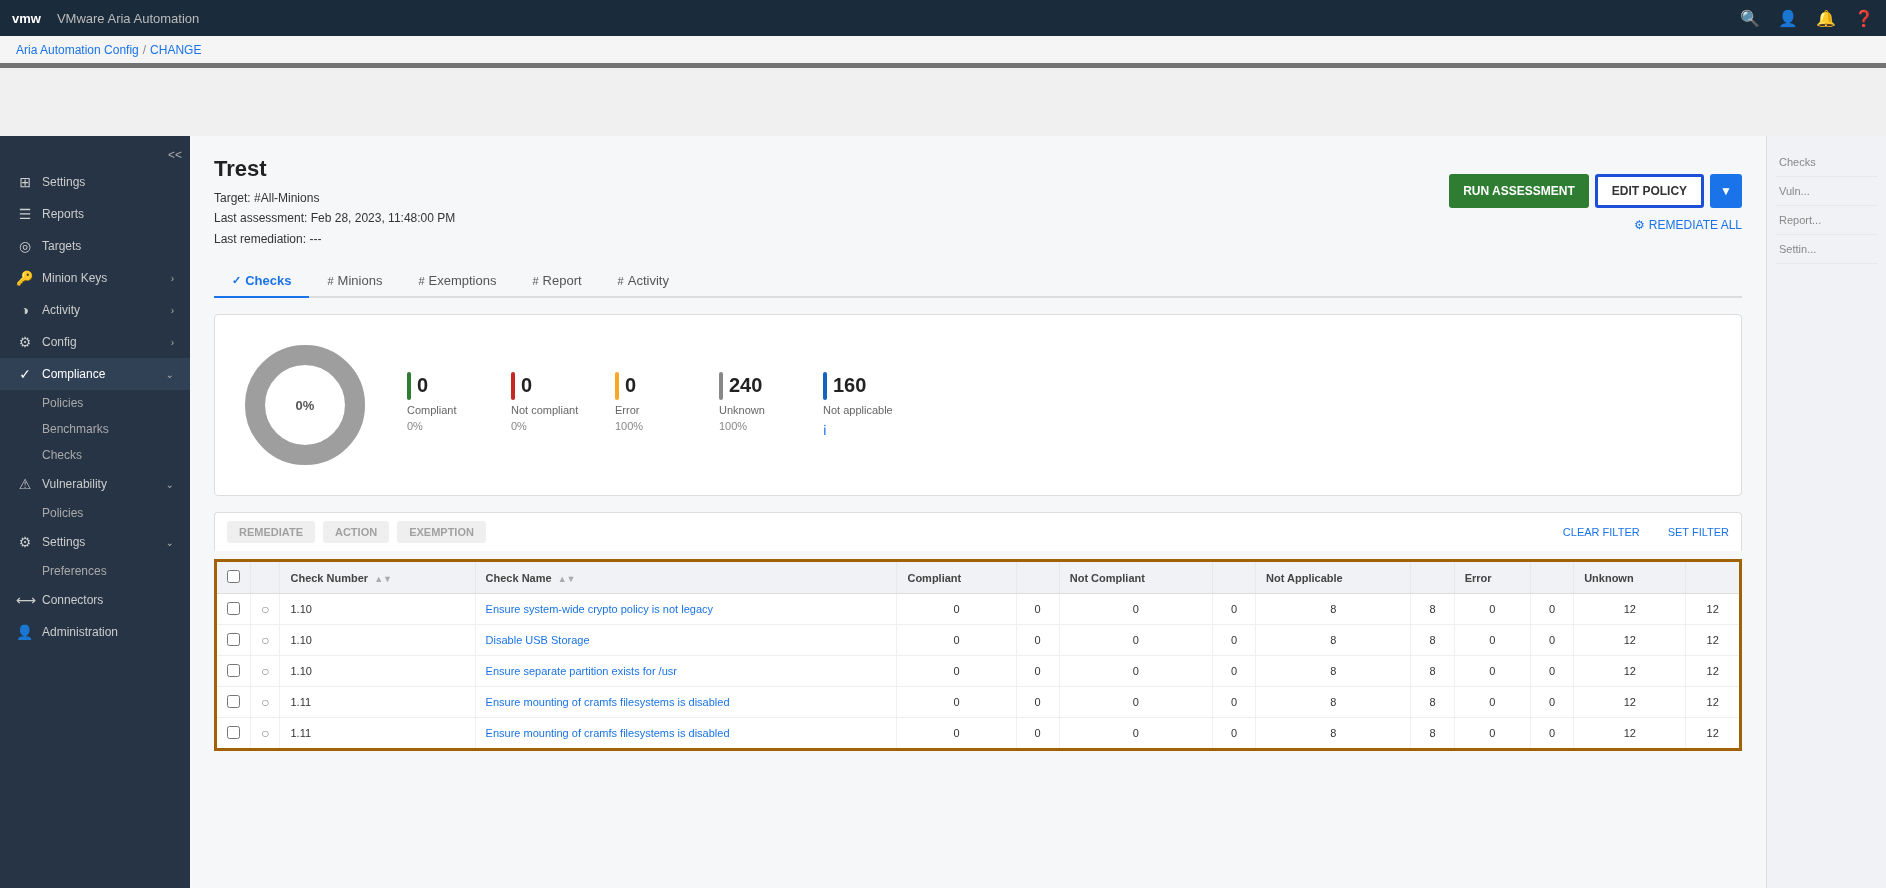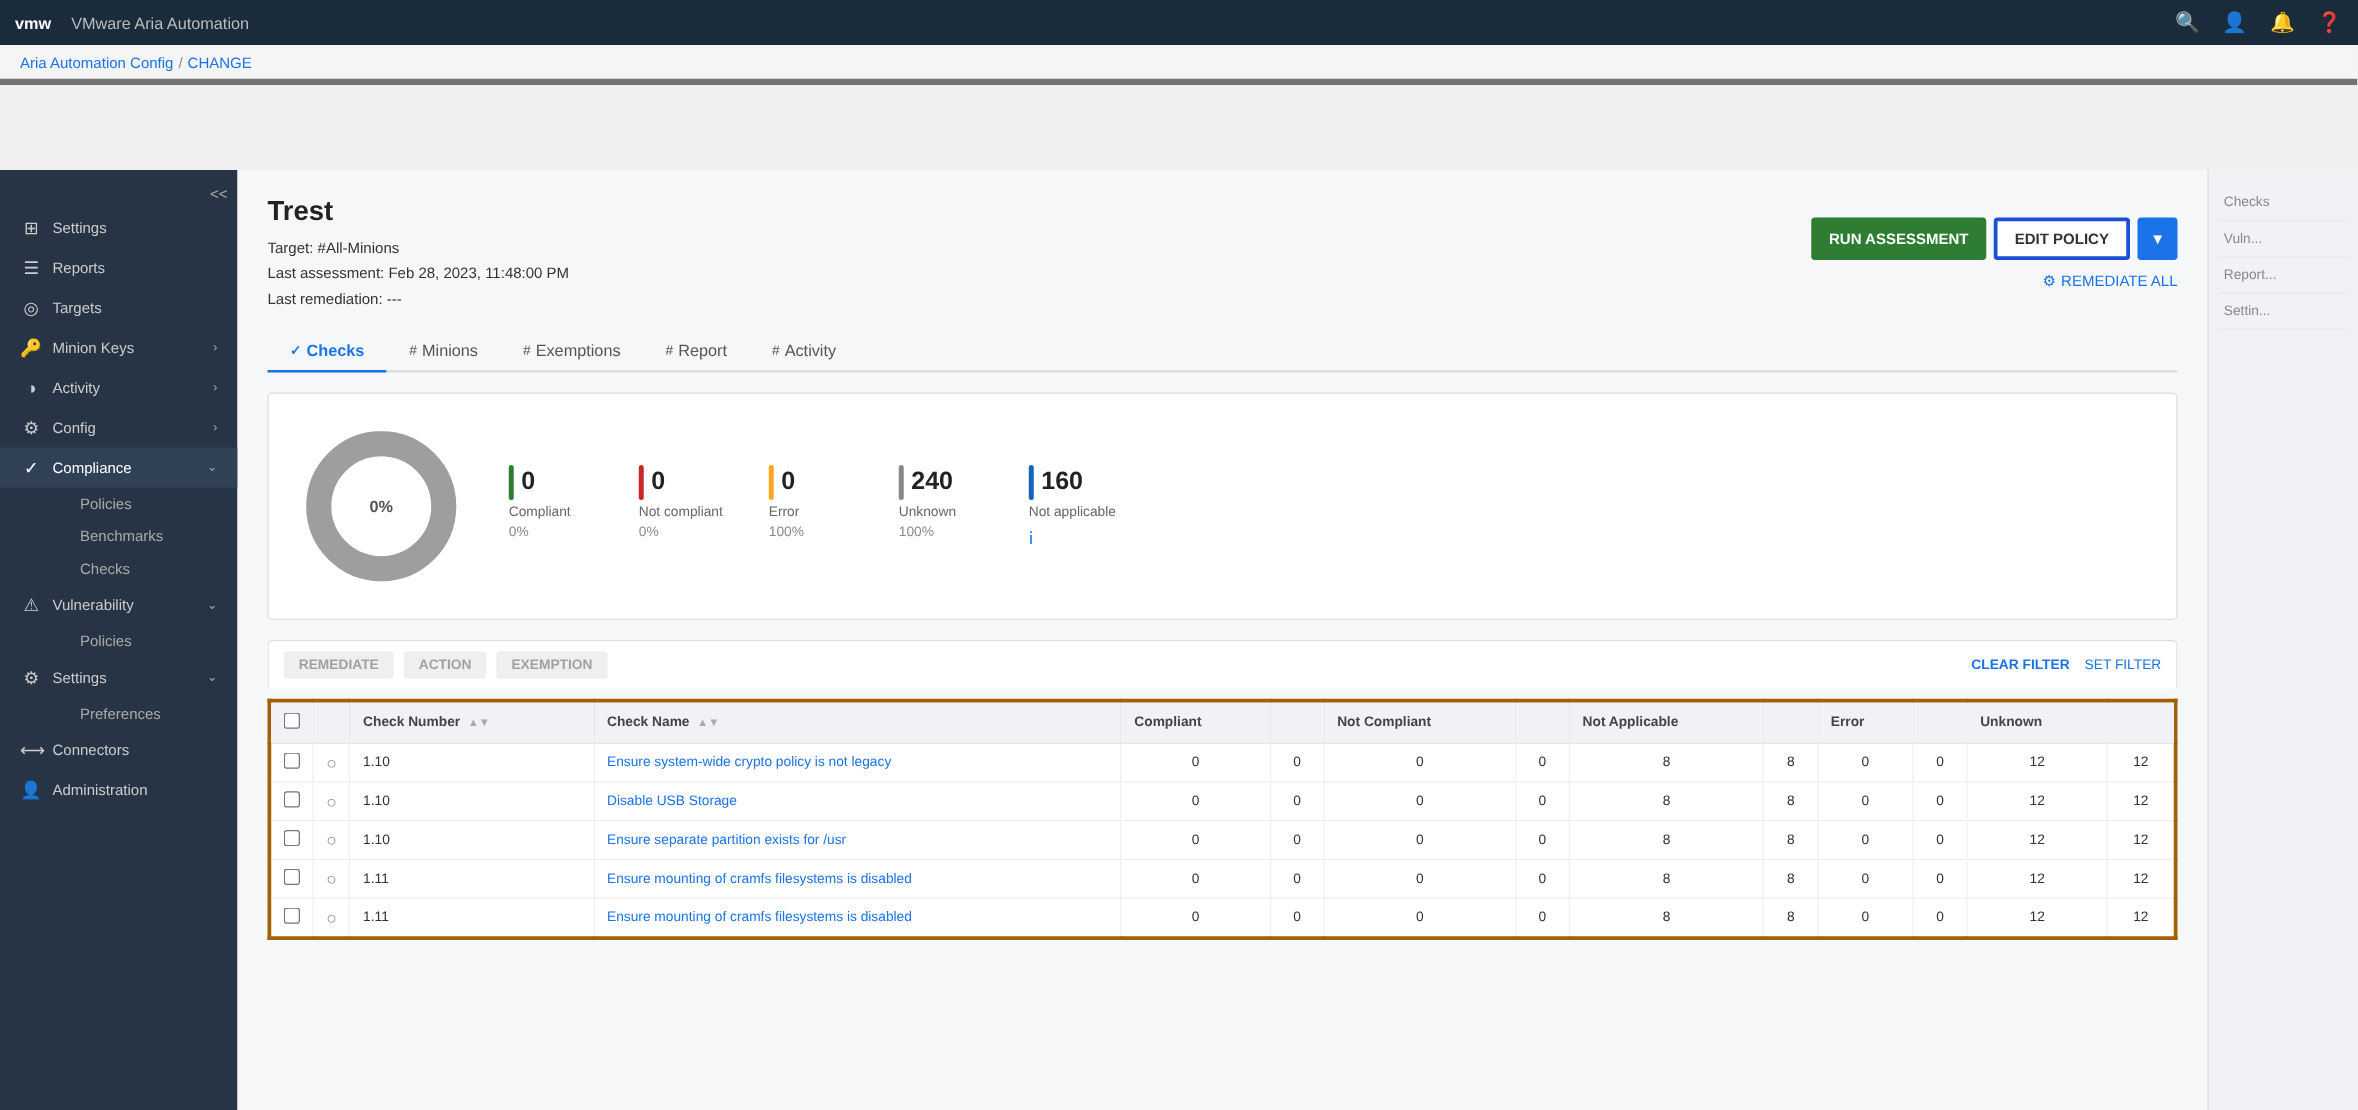--- a/index.html
+++ b/index.html
@@ -70,21 +70,21 @@
       cursor: pointer;
       font-size: 12px;
       color: #ccc;
       gap: 8px;
       position: relative;
     }
     .sidebar-item.active { background: #314155; color: #fff; }
     .sidebar-item .icon { font-size: 14px; width: 18px; text-align: center; }
     .sidebar-item .arrow { margin-left: auto; font-size: 10px; color: #aaa; }
     .sidebar-sub-item {
-      padding: 6px 16px 6px 64px;
+      padding: 6px 16px 6px 42px;
       cursor: pointer;
       font-size: 12px;
       color: #aaa;
     }
 
     
     .main-content {
       flex: 1;
       overflow-y: auto;
       background: #f5f7f9;
@@ -237,21 +237,21 @@
       border: none;
       padding: 5px 12px;
       border-radius: 3px;
       font-size: 11px;
       cursor: pointer;
       font-weight: 600;
       color: #444;
     }
     .toolbar-btn:disabled { opacity: 0.5; cursor: default; }
     .spacer { flex: 1; }
-    .clear-filter-link { color: #1a73e8; font-size: 11px; cursor: pointer; margin-right: 4px; font-weight: bold; }
+    .clear-filter-link { color: #1a73e8; font-size: 11px; cursor: pointer; margin-right: 20px; }
     .set-filter-link { color: #1a73e8; font-size: 11px; cursor: pointer; }
 
     
     .data-table {
       width: 100%;
       border-collapse: collapse;
       background: #fff;
       border: 3px solid #a16207;
       border-radius: 0 0 4px 4px;
       font-size: 11px;

